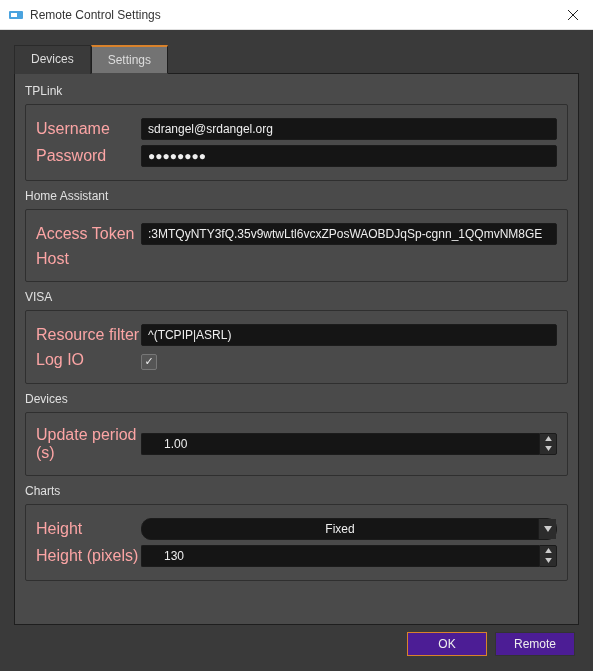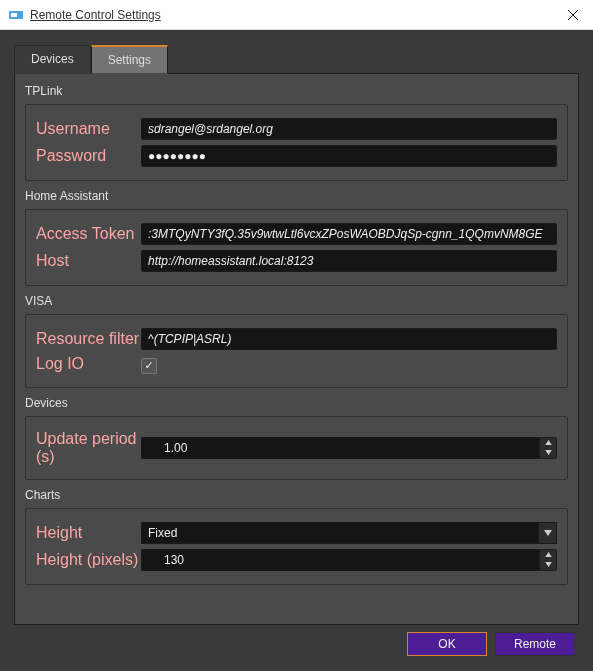--- a/index.html
+++ b/index.html
@@ -2,52 +2,52 @@
 <html><head>
 <meta charset="utf-8">
 <style>
   * { box-sizing: border-box; margin: 0; padding: 0; font-family: "Segoe UI", Tahoma, sans-serif; }
   body { background: #fff; width: 593px; height: 671px; overflow: hidden; }
 
   .window { width: 593px; height: 671px; background: #fff; display: flex; flex-direction: column; }
 
   .titlebar { height: 30px; background: #fff; display: flex; align-items: center; padding: 0 0 0 8px; border-bottom: 1px solid #e0e0e0; }
   .titlebar .icon { width: 16px; height: 16px; margin-right: 6px; display:flex; align-items:center; justify-content:center;}
-  .titlebar .title { font-size: 12px; color: #333; flex: 1; text-decoration: underline; }
+  .titlebar .title { font-size: 12px; color: #333; flex: 1; }
   .titlebar .close { width: 40px; height: 30px; display: flex; align-items: center; justify-content: center; cursor: pointer; }
   .titlebar .close svg { width: 10px; height: 10px; stroke: #222; stroke-width: 1; }
 
   .client { flex: 1; background: #3a3a3a; padding: 14px 14px 8px 14px; display: flex; flex-direction: column; }
 
   .tabs { display: flex; border-bottom: 1px solid #1e1e1e; }
   .tab { padding: 6px 16px; font-size: 12px; color: #ddd; background: #3a3a3a; border: 1px solid #2a2a2a; border-bottom: none; margin-right: 0px; cursor: pointer; position: relative; top: 1px; }
   .tab.active { background: #737373; border: 1px solid #1e1e1e; border-bottom: 1px solid #4a4a4a; border-top: 2px solid #d9822b; }
 
   .pane { flex: 1; background: #4a4a4a; border: 1px solid #1e1e1e; border-top: none; padding: 10px 10px 10px 10px; overflow: hidden; }
 
   .group-label { font-size: 12px; color: #e0e0e0; margin: 8px 0 6px 0; }
   .group-label.first { margin-top: 0; }
   .group { background: #4a4a4a; border: 1px solid #2f2f2f; border-radius: 2px; padding: 8px 10px; }
 
   .row { display: flex; align-items: center; margin: 5px 0; }
   .row .lbl { width: 105px; font-size: 16px; color: #fca5a5; }
   .row .field { flex: 1; }
 
-  .text-input { width: 100%; height: 22px; background: #151515; color: #eee; border: 1px solid #1b1b1b; border-radius: 2px; padding: 0 6px; font-size: 12px; outline: none; font-style: italic; }
+  .text-input { width: 100%; height: 22px; background: #151515; color: #eee; border: 1px solid #1b1b1b; border-radius: 2px; padding: 0 6px; font-size: 12px; outline: none; }
 
   .checkbox { width: 16px; height: 16px; background: #555; border: 1px solid #777; border-radius: 2px; display: inline-flex; align-items: center; justify-content: center; cursor: pointer; }
   .checkbox .tick { color: #eee; font-size: 11px; line-height: 1; }
 
   .spin { display: flex; width: 100%; height: 22px; }
   .spin input { flex: 1; background: #151515; color: #eee; border: 1px solid #1b1b1b; border-right: none; border-radius: 2px 0 0 2px; padding: 0 22px; font-size: 12px; outline: none; }
   .spin .btns { width: 18px; display: flex; flex-direction: column; border: 1px solid #1b1b1b; border-radius: 0 2px 2px 0; background: #2c2c2c; }
   .spin .btn { flex: 1; display: flex; align-items: center; justify-content: center; cursor: pointer; }
   .spin .btn svg { width: 7px; height: 5px; fill: #ccc; }
 
-  .combo { display: flex; width: 100%; height: 22px; background: #151515; border: 1px solid #1b1b1b; border-radius: 0; align-items: center; cursor: pointer; }
+  .combo { display: flex; width: 100%; height: 22px; background: #151515; border: 1px solid #1b1b1b; border-radius: 10px; align-items: center; cursor: pointer; text-align: center; }
   .combo .val { flex: 1; padding: 0 6px; font-size: 12px; color: #eee; }
   .combo .arrow { width: 18px; display: flex; align-items: center; justify-content: center; background: #2c2c2c; align-self: stretch; border-left: 1px solid #1b1b1b; }
   .combo .arrow svg { width: 8px; height: 6px; fill: #ccc; }
 
   .footer { height: 38px; display: flex; align-items: center; justify-content: flex-end; gap: 8px; padding-right: 4px; }
   .btn-std { width: 80px; height: 24px; background: #4c1d95; color: #eee; border: 1px solid #333; font-size: 12px; cursor: pointer; border-radius: 0; text-align: center; }
   .btn-std.primary { border: 1px solid #d9822b; }
 </style>
 </head>
 <body>
@@ -92,21 +92,20 @@
       </div>
 
       <div class="group-label">Home Assistant</div>
       <div class="group">
         <div class="row">
           <div class="lbl">Access Token</div>
           <div class="field"><input class="text-input" type="text" value=":3MTQyNTY3fQ.35v9wtwLtl6vcxZPosWAOBDJqSp-cgnn_1QQmvNM8GE" style=""></div>
         </div>
         <div class="row">
           <div class="lbl">Host</div>
-          <div class="field"><input class="text-input" type="text" value="http://homeassistant.local:8123" style=""></div>
         </div>
       </div>
 
       <div class="group-label">VISA</div>
       <div class="group">
         <div class="row">
           <div class="lbl">Resource filter</div>
           <div class="field"><input class="text-input" type="text" value="^(TCPIP|ASRL)" style=""></div>
         </div>
         <div class="row">

